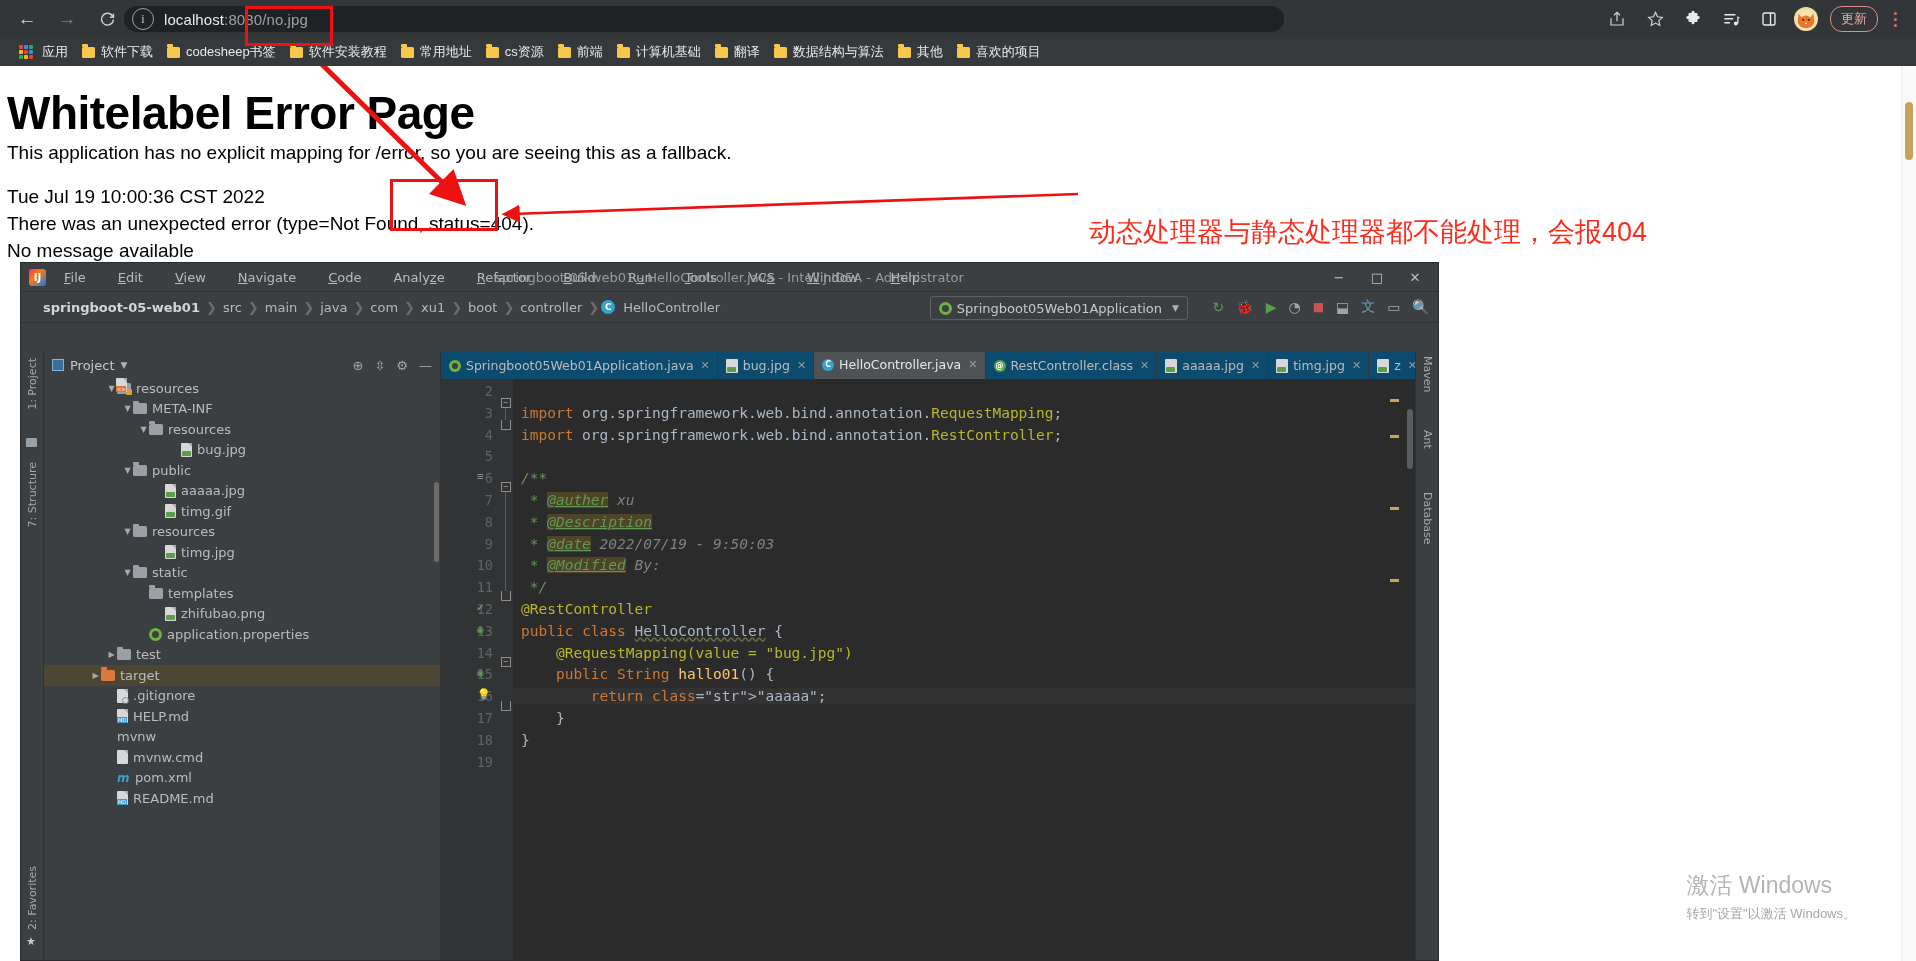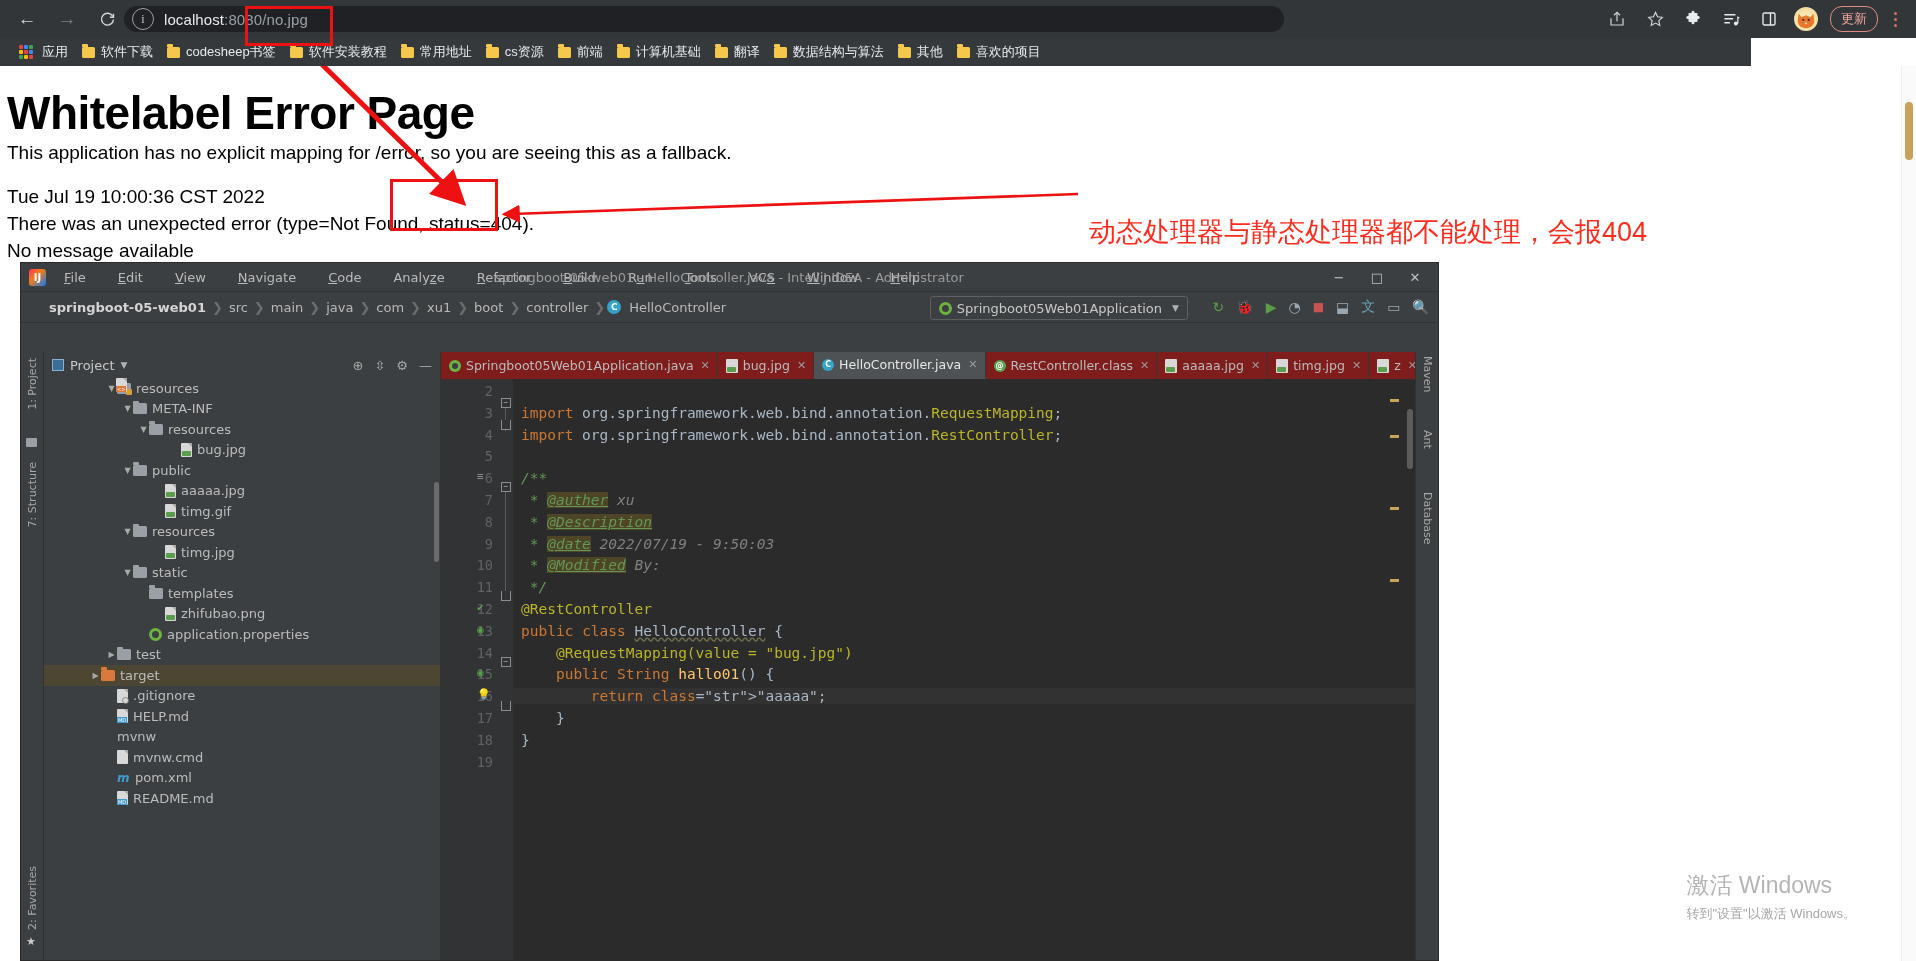--- a/index.html
+++ b/index.html
@@ -44,21 +44,21 @@
   }
   .update-pill{
     margin-left:12px;height:24px;border:1px solid #e08b82;border-radius:12px;
     color:#f0a79f;font-size:13px;display:flex;align-items:center;padding:0 10px;
   }
   .kebab{width:22px;margin-left:6px;display:flex;flex-direction:column;align-items:center;gap:3px;}
   .kebab i{width:3px;height:3px;border-radius:50%;background:#e06c5f;display:block;}
 
   
   .bookmarks{
-    position:absolute;left:0;top:38px;width:1751px;height:28px;background:#35393c;
+    position:absolute;left:0;top:38px;width:1916px;height:28px;background:#35393c;
     display:flex;align-items:center;padding-left:8px;box-sizing:border-box;
   }
   .apps-grid{width:18px;height:14px;display:grid;grid-template-columns:repeat(3,4px);grid-template-rows:repeat(3,4px);gap:1px;margin-right:5px;margin-left:4px;}
   .apps-grid s{display:block;width:4px;height:4px;border-radius:1px;}
   .bm{display:flex;align-items:center;height:24px;padding:0 7px;color:#e8eaed;font-size:13px;white-space:nowrap;}
   .bm .fold{
     width:13px;height:11px;background:#f5c84c;border-radius:1.5px;margin-right:6px;position:relative;flex:0 0 auto;
   }
   .bm .fold:before{content:"";position:absolute;left:0;top:-2.5px;width:6px;height:3px;background:#f5c84c;border-radius:1px 1px 0 0;}
 
@@ -103,21 +103,21 @@
   .menu{display:flex;align-items:center;gap:16px;}
   .menu span{font-size:13px;color:#bbbbbb;padding:2px 8px;}
   .menu span u{text-decoration:underline;}
   .ide-winttl{
     position:absolute;left:0;right:0;text-align:center;font-size:13px;color:#9b9b9b;pointer-events:none;
   }
   .win-ctrls{position:absolute;right:4px;top:0;height:28px;display:flex;align-items:center;}
   .win-ctrls i{width:38px;height:26px;display:flex;align-items:center;justify-content:center;color:#c0c0c0;font-size:13px;font-style:normal;}
 
   .ide-nav{height:30px;display:flex;align-items:center;background:#3c3f41;position:relative;border-bottom:1px solid #323232;}
-  .crumbs{display:flex;align-items:center;padding-left:24px;font-size:13px;color:#a9b7c6;}
+  .crumbs{display:flex;align-items:center;padding-left:18px;font-size:13px;color:#a9b7c6;}
   .crumbs .c{padding:0 4px;color:#b8b8b8;}
   .crumbs .c.root{font-weight:bold;color:#d5d5d5;}
   .crumbs .sep{color:#6d6d6d;padding:0 2px;font-size:13px;}
   .cls-badge{width:14px;height:14px;border-radius:50%;background:#35a2c8;color:#fff;font-size:9px;
     display:inline-flex;align-items:center;justify-content:center;margin-right:4px;font-weight:bold;}
   .runcfg{
     position:absolute;right:250px;top:4px;height:22px;min-width:200px;border:1px solid #5e6060;border-radius:3px;
     display:flex;align-items:center;padding:0 8px;font-size:13px;color:#c8c8c8;background:#3c3f41;
   }
   .run-icons{position:absolute;right:8px;top:0;height:30px;display:flex;align-items:center;gap:12px;}
@@ -158,21 +158,21 @@
   .fic.code:after{content:"<>";position:absolute;left:0;bottom:0;font-size:5px;background:#d9793c;color:#fff;padding:0 1px;line-height:6px;}
   .fic.ign:after{content:"";position:absolute;right:-1px;bottom:-1px;width:7px;height:7px;border:1.3px solid #8a8a8a;border-radius:50%;box-sizing:border-box;}
   .leaf-gap{display:inline-block;flex:0 0 auto;}
   .spring-ic{width:13px;height:13px;border-radius:50%;background:#6db33f;margin-right:5px;flex:0 0 auto;position:relative;}
   .spring-ic:after{content:"";position:absolute;left:3px;top:3px;width:7px;height:7px;border-radius:50%;background:#3c3f41;}
   .mic{width:13px;margin-right:5px;color:#3d9bd0;font-size:12px;font-style:italic;font-weight:bold;flex:0 0 auto;}
   .tree-scroll{position:absolute;right:1px;top:130px;width:5px;height:80px;background:#6b6b6b;border-radius:3px;}
 
   
   .editor{flex:1 1 auto;position:relative;background:#2b2b2b;overflow:hidden;}
-  .tabs{height:27px;background:#7f1d1d;display:flex;align-items:stretch;border-bottom:1px solid #323232;}
+  .tabs{height:27px;background:#0c4a6e;display:flex;align-items:stretch;border-bottom:1px solid #323232;}
   .tab{display:flex;align-items:center;padding:0 7px 0 8px;font-size:12.5px;color:#bbbbbb;white-space:nowrap;border-right:1px solid #353535;}
   .tab.active{background:#4e5254;color:#e6e6e6;border-bottom:2px solid #4e5254;}
   .tab .x{margin-left:7px;color:#9a9a9a;font-size:11px;}
   .tab .ti{width:12px;height:14px;margin-right:5px;position:relative;flex:0 0 auto;}
   .ti.spring{border-radius:50%;height:12px;background:#6db33f;}
   .ti.spring:after{content:"";position:absolute;left:3px;top:3px;width:6px;height:6px;border-radius:50%;background:#3c3f41;}
   .ti.jpg{background:#d8d8d8;border-radius:1px;}
   .ti.jpg:after{content:"";position:absolute;left:1px;bottom:1px;width:9px;height:5px;background:#5a9e4b;border-radius:1px;}
   .ti.cls{border-radius:50%;height:12px;background:#35a2c8;color:#fff;font-size:8px;display:flex;align-items:center;justify-content:center;font-weight:bold;}
   .ti.cls2{border-radius:50%;height:12px;background:#5aa150;color:#fff;font-size:8px;display:flex;align-items:center;justify-content:center;font-weight:bold;}

